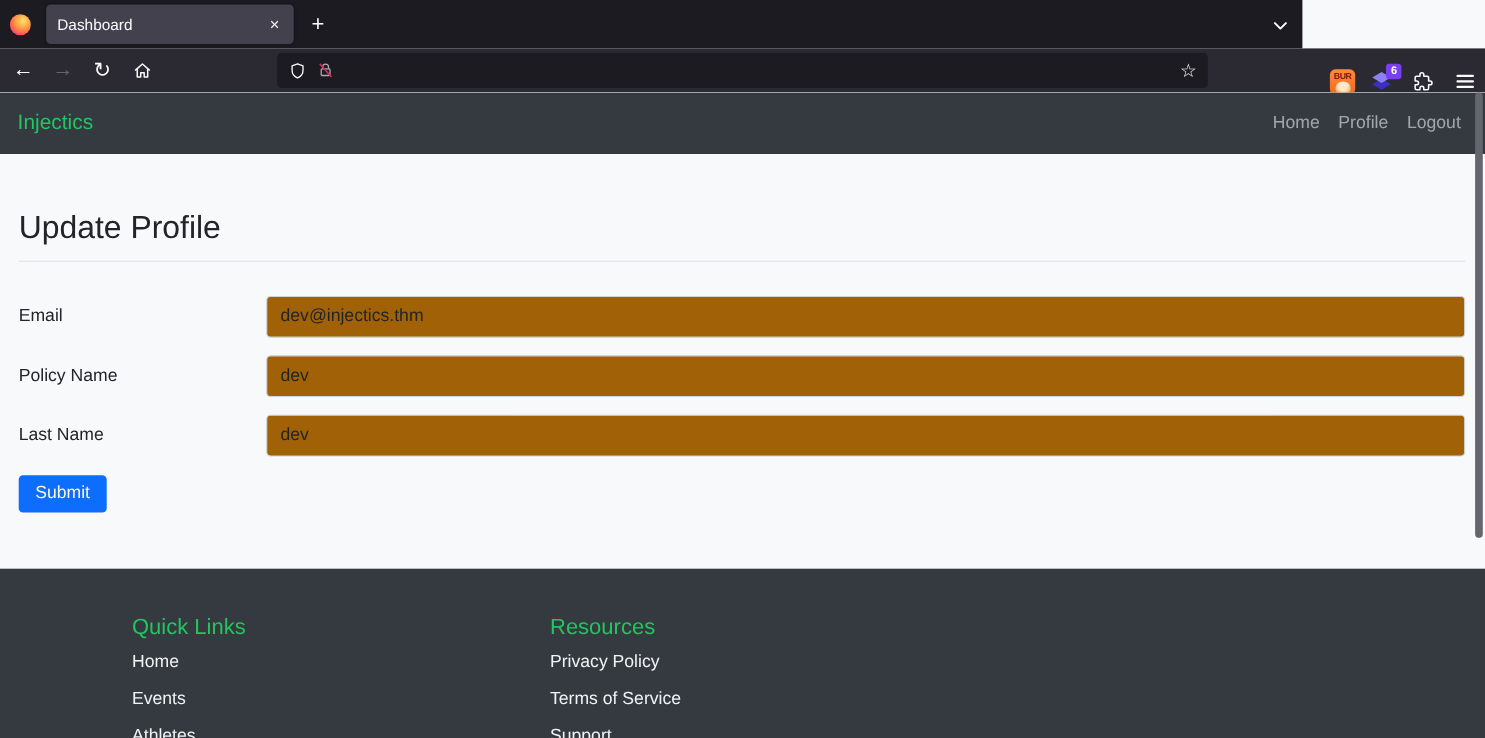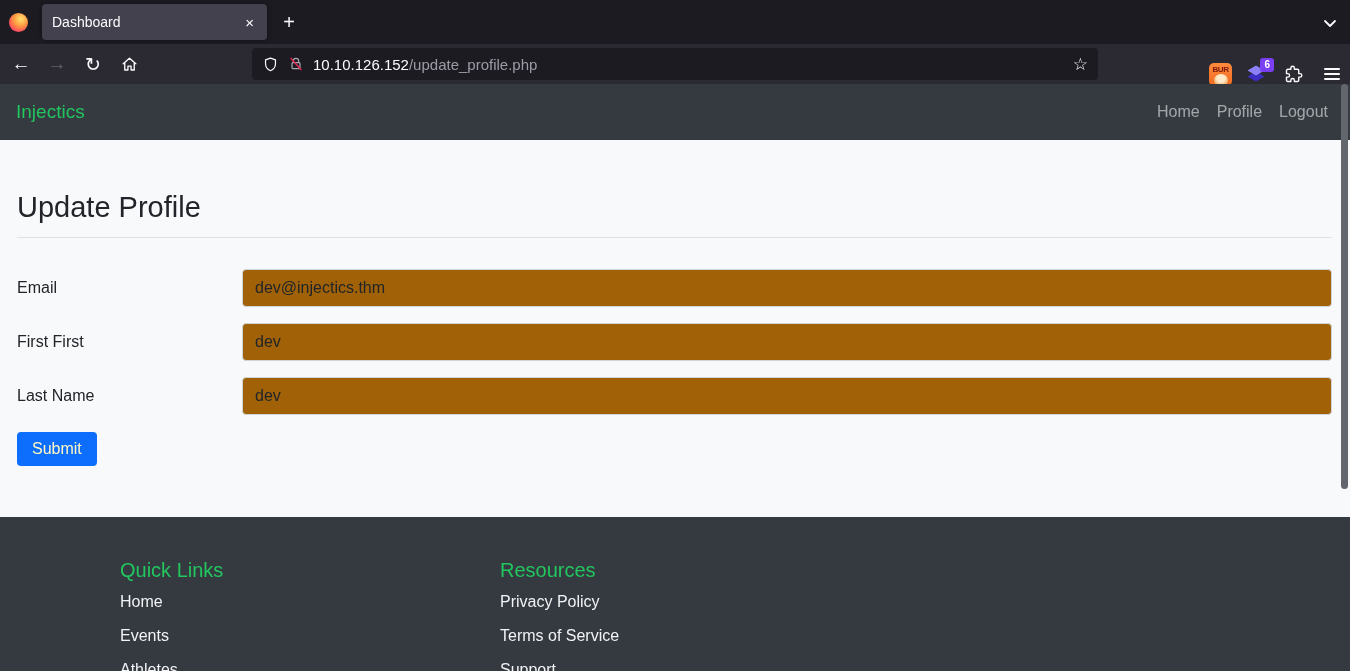--- a/index.html
+++ b/index.html
@@ -4,21 +4,21 @@
 <style>
   * { margin:0; padding:0; box-sizing:border-box; }
   html,body { width:1350px; height:671px; }
   body {
     position:relative; overflow:hidden; background:#f8f9fa;
     font-family:"Liberation Sans", sans-serif;
   }
 
   
   .tabstrip {
-    position:absolute; top:0; left:0; width:1350px; height:44px;
+    position:absolute; top:0; left:0; width:1184px; height:44px;
     background:#1c1b22;
   }
   .ff-logo {
     position:absolute; left:9px; top:13px; width:19px; height:19px; border-radius:50%;
     background:radial-gradient(circle at 62% 32%, #ffd567 8%, #ff9640 42%, #ff4f5e 72%, #b5007f 100%);
     cursor:pointer;
   }
   .tab {
     position:absolute; left:42px; top:4px; width:225px; height:36px;
     background:#42414d; border-radius:4px; box-shadow:0 0 4px rgba(0,0,0,.4);
@@ -153,21 +153,20 @@
       <path d="M12 3 L19 5.4 V11 C19 15.6 16 19.3 12 20.8 C8 19.3 5 15.6 5 11 V5.4 Z"></path>
     </svg>
   </span>
   <span class="sep-icon lock-wrap">
     <svg width="16" height="16" viewBox="0 0 24 24">
       <path d="M8 10 V7.5 a4 4 0 0 1 8 0 V10" fill="none" stroke="#a9a9b5" stroke-width="1.8"></path>
       <rect x="6" y="10" width="12" height="9" rx="1.5" fill="none" stroke="#a9a9b5" stroke-width="1.8"></rect>
       <line x1="4" y1="3" x2="20" y2="21" stroke="#e22850" stroke-width="2.2"></line>
     </svg>
   </span>
-  <span class="url-text"><span class="url-host">10.10.126.152</span><span class="url-path">/update_profile.php</span></span>
   <span class="star-btn">☆</span>
 </div>
 
 <div class="ext-cluster">
   <div class="ext-item">
     <div class="fp-icon">
       <span class="fp-label">BUR</span>
       <span class="fp-face"></span>
     </div>
   </div>
@@ -206,21 +205,21 @@
   <div class="content">
     <h1 class="page-title">Update Profile</h1>
     <hr class="rule">
 
     <div class="form-area">
       <div class="form-row">
         <label>Email</label>
         <input type="text" value="dev@injectics.thm" style="">
       </div>
       <div class="form-row">
-        <label>First First</label>
+        <label>Policy Name</label>
         <input type="text" value="dev" style="">
       </div>
       <div class="form-row">
         <label>Last Name</label>
         <input type="text" value="dev" style="">
       </div>
       <button class="submit-btn">Submit</button>
     </div>
   </div>
 

